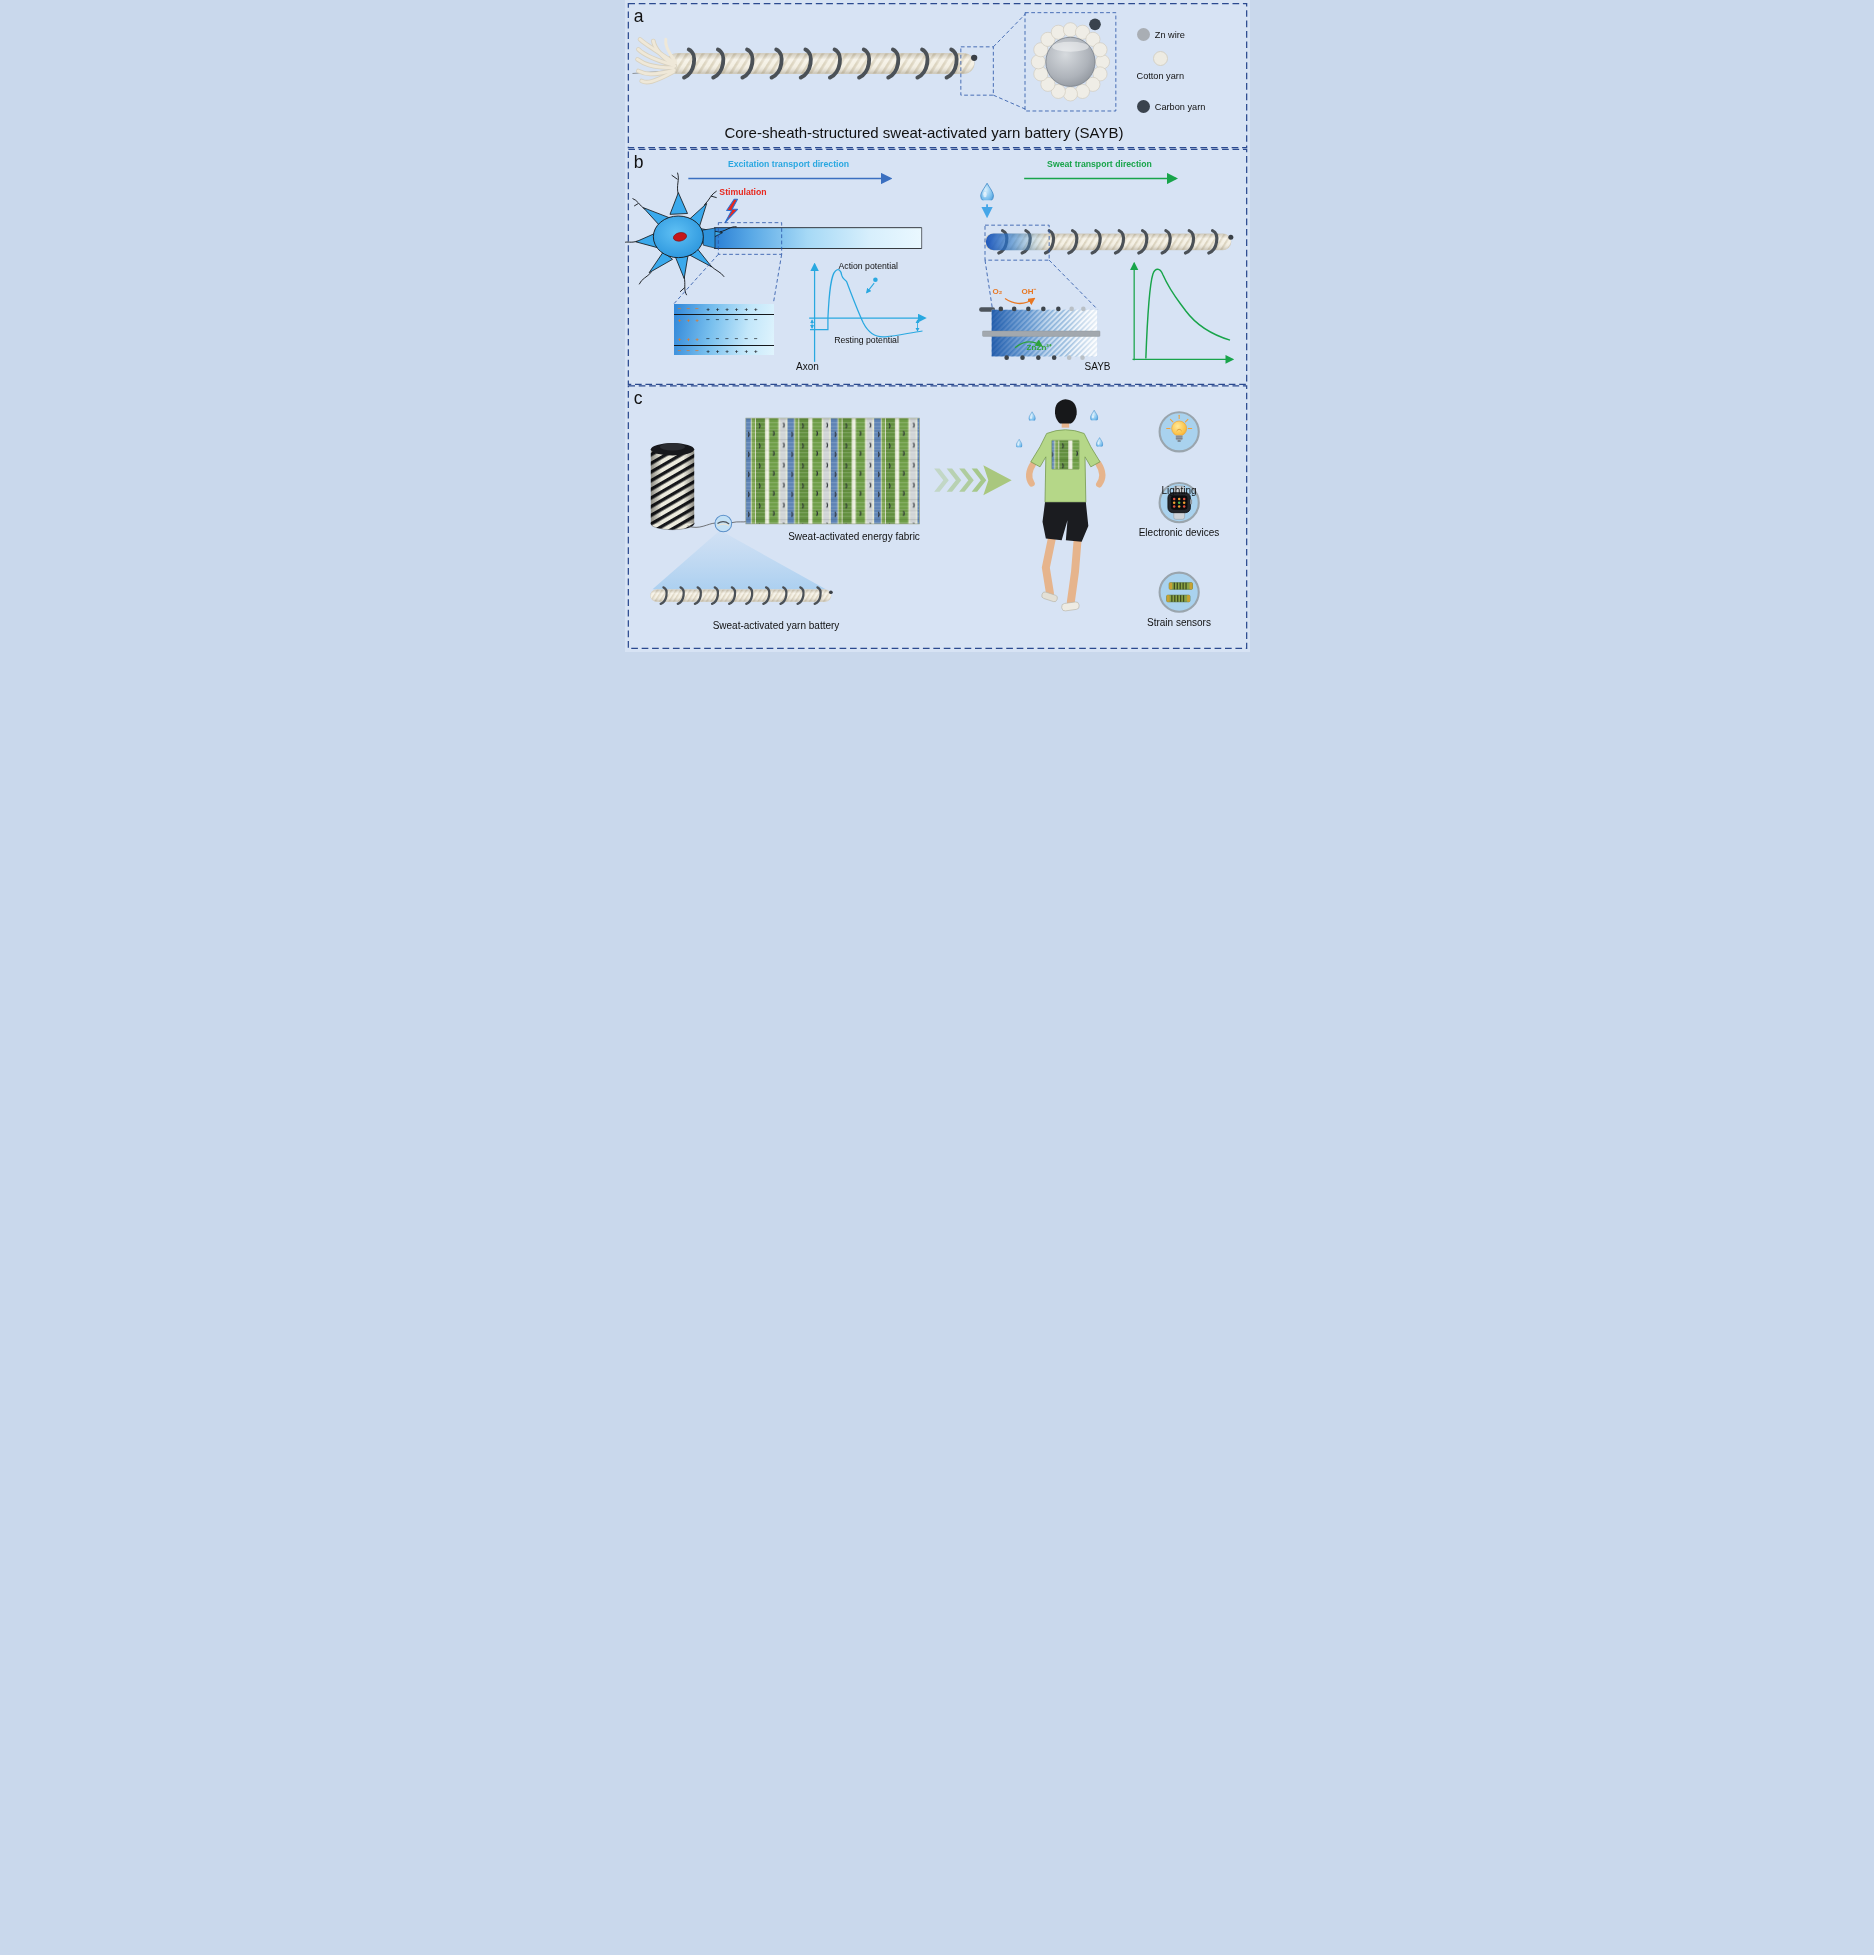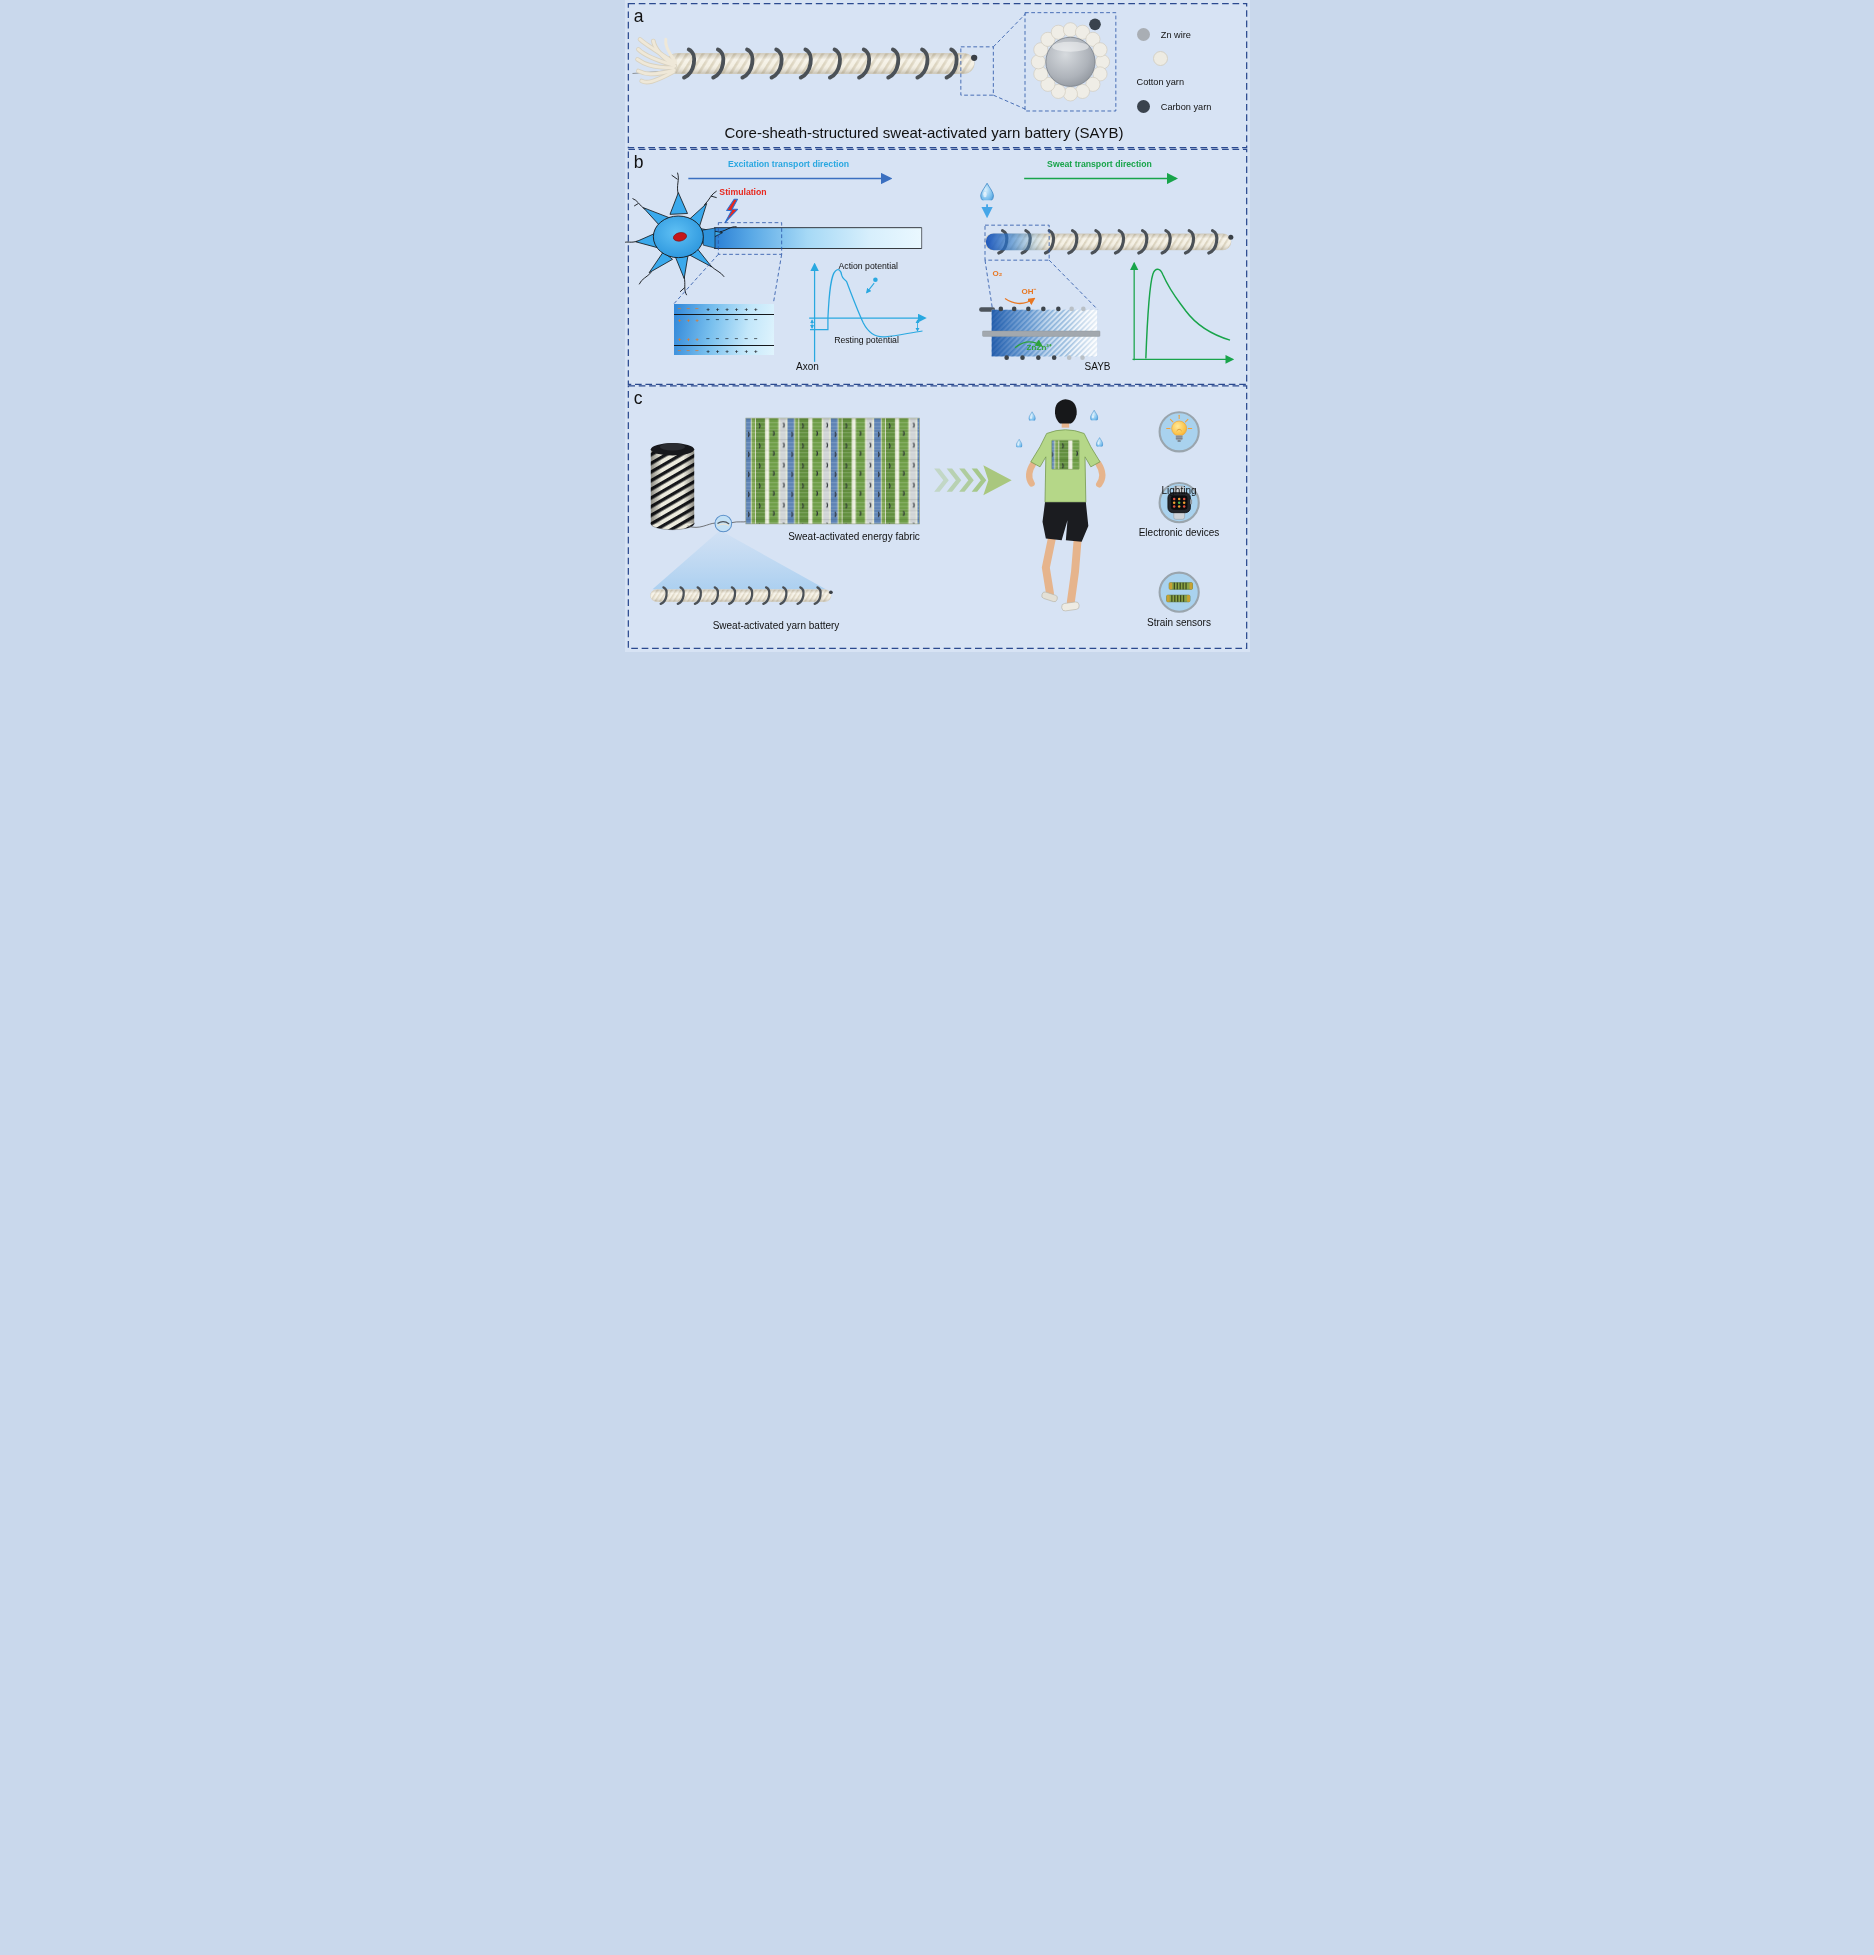--- a/index.html
+++ b/index.html
@@ -7,21 +7,21 @@
         font-family:"Liberation Sans",sans-serif;margin:0 auto;}
   #art{position:absolute;left:0;top:0;z-index:1;}
   .lbl{position:absolute;z-index:2;color:#111;line-height:1.15;}
   .panel-letter{font-size:17.5px;font-weight:500;}
   .caption{font-size:15px;text-align:right;}
   .cap24{font-size:10px;text-align:center;}
   .dir{font-size:8.7px;font-weight:600;text-align:center;}
   .blue{color:#29a7e0;} .green{color:#18a44a;} .red{color:#e8281e;}
   .orange-t{color:#e87722;} .green-t{color:#2ea13a;}
   .chem{font-size:8px;font-weight:600;}
-  .legend-row{position:absolute;left:512px;display:flex;align-items:center;gap:11px;
+  .legend-row{position:absolute;left:512px;display:flex;align-items:center;gap:5px;
               font-size:9.2px;color:#111;z-index:2;}
   .leg-dot{width:13.3px;height:13.3px;border-radius:50%;display:inline-block;flex:0 0 auto;}
   .membrane{position:absolute;left:49px;top:304px;width:100px;height:51px;z-index:2;overflow:hidden;
             background:linear-gradient(100deg,#2f86d8 0%,#79c0ee 38%,#c3e7fa 72%,#e0f4fd 100%);}
   .mem-row{position:absolute;left:4.2px;right:1.7px;display:flex;font-weight:bold;font-size:6.2px;line-height:1;}
   .mem-left{color:#e87722;letter-spacing:1.7px;margin-right:5.8px;white-space:pre;}
   .mem-right{color:#15181c;letter-spacing:2.1px;white-space:pre;}
   .mem-line{position:absolute;left:0;right:0;height:0.8px;background:#15181c;}
 </style>
 </head>
@@ -445,21 +445,21 @@
 
 <div class="lbl caption" style="left:62px;top:124px;width:437px;">Core-sheath-structured sweat-activated yarn battery (SAYB)</div>
 
 <div class="lbl dir blue" style="left:62px;top:159px;width:204px;">Excitation transport direction</div>
 <div class="lbl dir red" style="left:85px;top:187px;width:67px;">Stimulation</div>
 <div class="lbl" style="left:214px;top:261px;font-size:8.7px;">Action potential</div>
 <div class="lbl" style="left:196px;top:335px;width:92px;font-size:8.7px;text-align:center;">Resting potential</div>
 <div class="lbl cap24" style="left:158px;top:361px;width:50px;">Axon</div>
 
 <div class="lbl dir green" style="left:398px;top:159px;width:154px;">Sweat transport direction</div>
-<div class="lbl chem orange-t" style="left:368px;top:269px;">O₂</div>
+<div class="lbl chem orange-t" style="left:368px;top:287px;">O₂</div>
 <div class="lbl chem orange-t" style="left:397px;top:287px;">OH⁻</div>
 <div class="lbl chem green-t" style="left:378px;top:343px;margin-left:24px;">Zn</div>
 <div class="lbl chem green-t" style="left:412px;top:343px;">Zn²⁺</div>
 <div class="lbl cap24" style="left:446px;top:361px;width:54px;">SAYB</div>
 
 <div class="membrane">
   <div class="mem-row" style="top:1.7px;">
     <span class="mem-left">− − −</span>
     <span class="mem-right">+ + + + + +</span>
   </div>

